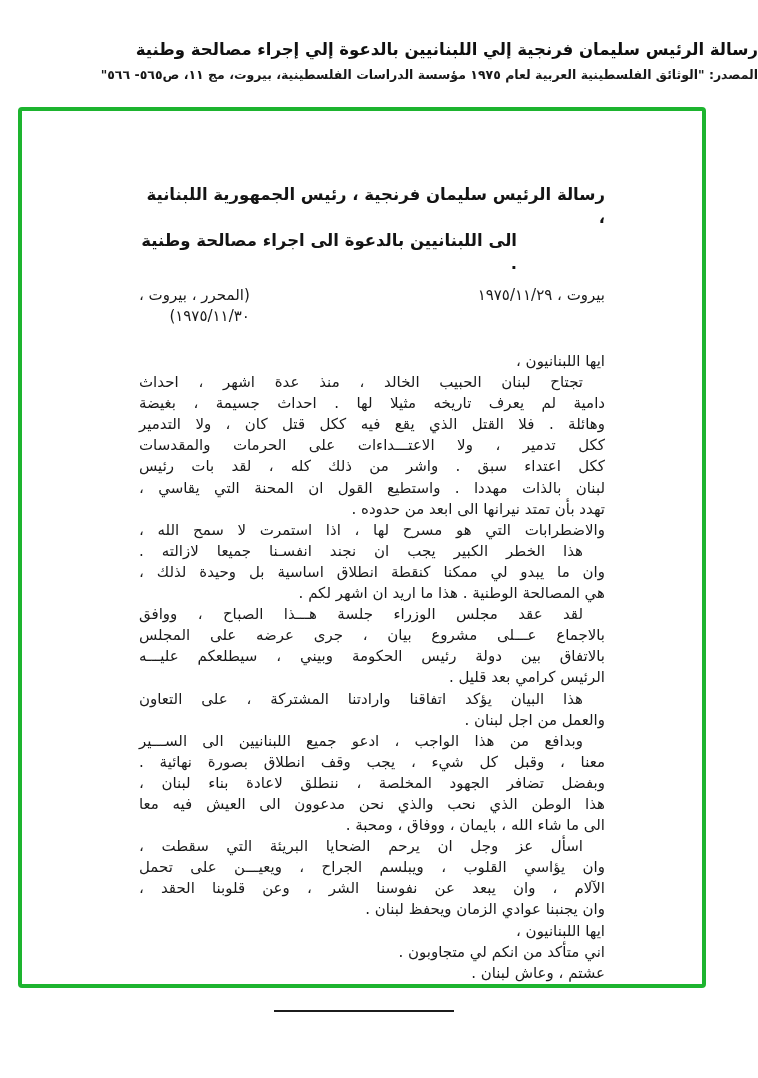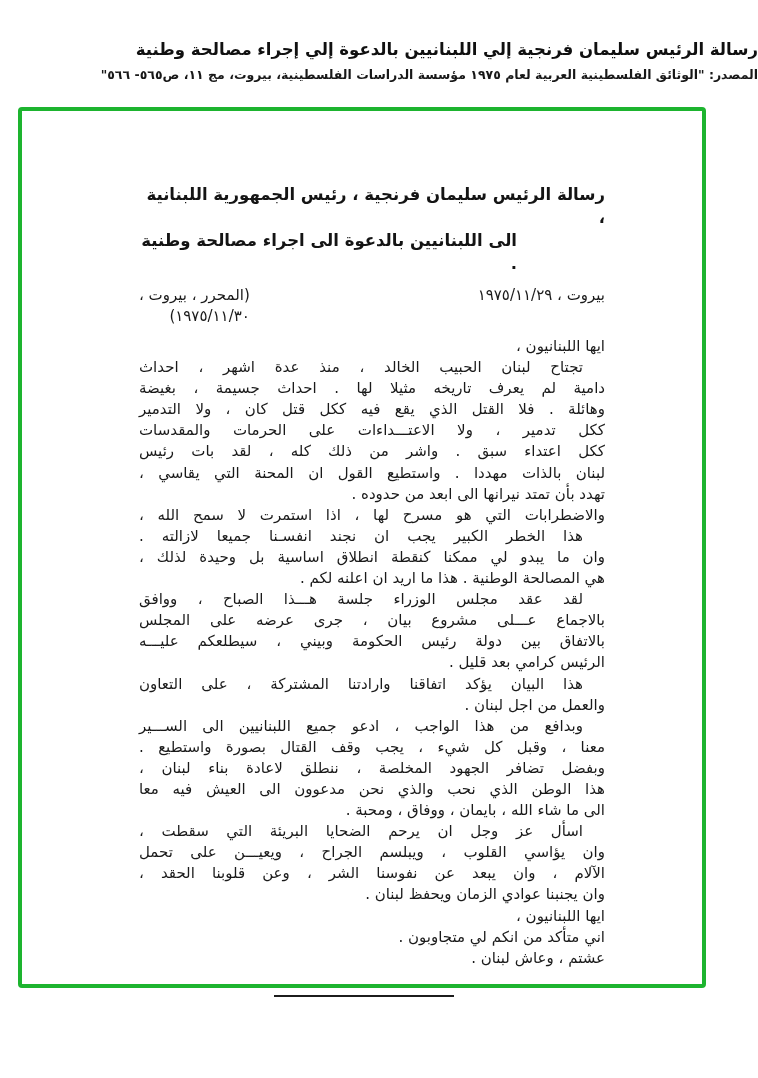--- a/index.html
+++ b/index.html
@@ -16,21 +16,21 @@
     position:absolute;left:18px;top:107px;width:680px;height:873px;
     border:4px solid #1db42f;border-radius:4px;background:#ffffff;
   }
   
   .text-col{position:absolute;top:72px;right:97px;width:466px;direction:rtl;}
   .doc-heading{font-size:16.5px;font-weight:700;line-height:23px;text-align:right;color:#141414;}
   .doc-heading .l2{padding-right:88px;}
   .dateline{margin-top:10px;display:flex;justify-content:space-between;align-items:flex-start;
     font-size:15px;line-height:21px;color:#1a1a1a;}
   .editor-note{text-align:right;direction:rtl;}
-  .doc-body{margin-top:9px;font-size:15px;line-height:21.1px;color:#1a1a1a;}
+  .doc-body{margin-top:24px;font-size:15px;line-height:21.1px;color:#1a1a1a;}
   .bl{min-height:21px;}
   .bl.j{text-align:justify;text-align-last:justify;text-justify:inter-word;}
   .bl.r{text-align:right;}
   .bl.ind{text-indent:22px;}
   .end-rule{width:180px;height:2px;background:#1c1c1c;margin:26px auto 0 135px;}
 </style>
 </head>
 <body>
 
 <div class="page-header" dir="rtl">
@@ -59,29 +59,29 @@
         <div class="bl j ind">تجتاح لبنان الحبيب الخالد ، منذ عدة اشهر ، احداث</div>
         <div class="bl j">دامية لم يعرف تاريخه مثيلا لها . احداث جسيمة ، بغيضة</div>
         <div class="bl j">وهائلة . فلا القتل الذي يقع فيه ككل قتل كان ، ولا التدمير</div>
         <div class="bl j">ككل تدمير ، ولا الاعتـــداءات على الحرمات والمقدسات</div>
         <div class="bl j">ككل اعتداء سبق . واشر من ذلك كله ، لقد بات رئيس</div>
         <div class="bl j">لبنان بالذات مهددا . واستطيع القول ان المحنة التي يقاسي ،</div>
         <div class="bl r">تهدد بأن تمتد نيرانها الى ابعد من حدوده .</div>
         <div class="bl j">والاضطرابات التي هو مسرح لها ، اذا استمرت لا سمح الله ،</div>
         <div class="bl j ind">هذا الخطر الكبير يجب ان نجند انفسـنا جميعا لازالته .</div>
         <div class="bl j">وان ما يبدو لي ممكنا كنقطة انطلاق اساسية بل وحيدة لذلك ،</div>
-        <div class="bl r">هي المصالحة الوطنية . هذا ما اريد ان اعلنه لكم .</div>
+        <div class="bl r">هي المصالحة الوطنية . هذا ما اريد ان اشهر لكم .</div>
         <div class="bl j ind">لقد عقد مجلس الوزراء جلسة هـــذا الصباح ، ووافق</div>
         <div class="bl j">بالاجماع عـــلى مشروع بيان ، جرى عرضه على المجلس</div>
         <div class="bl j">بالاتفاق بين دولة رئيس الحكومة وبيني ، سيطلعكم عليـــه</div>
         <div class="bl r">الرئيس كرامي بعد قليل .</div>
         <div class="bl j ind">هذا البيان يؤكد اتفاقنا وارادتنا المشتركة ، على التعاون</div>
         <div class="bl r">والعمل من اجل لبنان .</div>
         <div class="bl j ind">وبدافع من هذا الواجب ، ادعو جميع اللبنانيين الى الســـير</div>
-        <div class="bl j">معنا ، وقبل كل شيء ، يجب وقف القتال بصورة واستطيع .</div>
+        <div class="bl j">معنا ، وقبل كل شيء ، يجب وقف انطلاق بصورة نهائية .</div>
         <div class="bl j">وبفضل تضافر الجهود المخلصة ، ننطلق لاعادة بناء لبنان ،</div>
         <div class="bl j">هذا الوطن الذي نحب والذي نحن مدعوون الى العيش فيه معا</div>
         <div class="bl r">الى ما شاء الله ، بايمان ، ووفاق ، ومحبة .</div>
         <div class="bl j ind">اسأل عز وجل ان يرحم الضحايا البريئة التي سقطت ،</div>
         <div class="bl j">وان يؤاسي القلوب ، ويبلسم الجراح ، ويعيـــن على تحمل</div>
         <div class="bl j">الآلام ، وان يبعد عن نفوسنا الشر ، وعن قلوبنا الحقد ،</div>
         <div class="bl r">وان يجنبنا عوادي الزمان ويحفظ لبنان .</div>
         <div class="bl r">ايها اللبنانيون ،</div>
         <div class="bl r">اني متأكد من انكم لي متجاوبون .</div>
         <div class="bl r">عشتم ، وعاش لبنان .</div>

